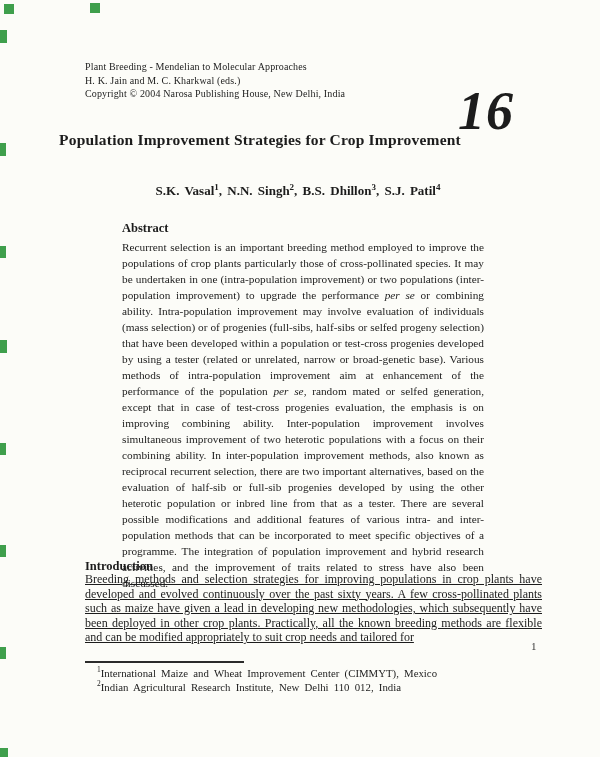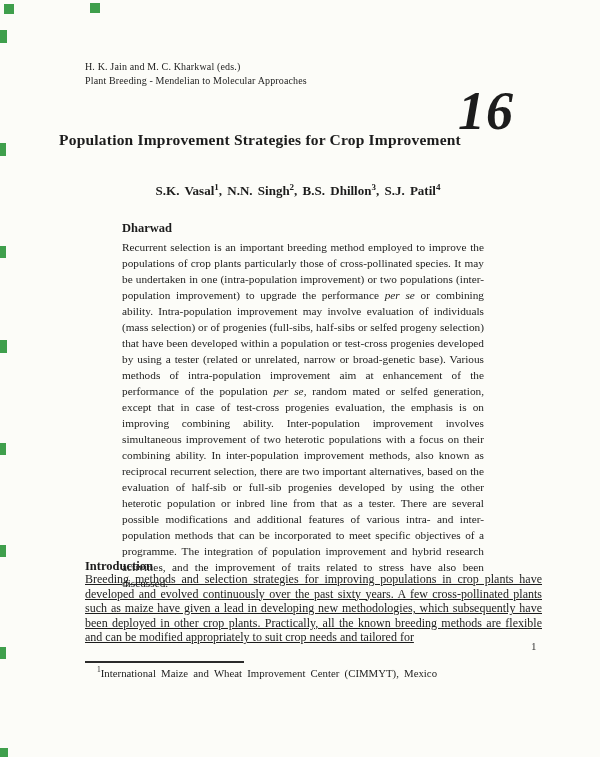--- a/index.html
+++ b/index.html
@@ -90,36 +90,38 @@
   <div class="mark m3"></div>
   <div class="mark m4"></div>
   <div class="mark m5"></div>
   <div class="mark m6"></div>
   <div class="mark m7"></div>
   <div class="mark m8"></div>
   <div class="mark m9"></div>
   <div class="mark m10"></div>
 
   <div class="abs" id="hdr">
+    <div>Plant Breeding - Mendelian to Molecular Approaches</div>
     <div>H. K. Jain and M. C. Kharkwal (eds.)</div>
-    <div>Plant Breeding - Mendelian to Molecular Approaches</div>
+    <div>Copyright © 2004 Narosa Publishing House, New Delhi, India</div>
   </div>
 
   <div class="abs" id="chapnum">16</div>
 
   <div class="abs" id="title">Population Improvement Strategies for Crop Improvement</div>
 
   <div class="abs" id="authors"><span><span>S.K. Vasal</span><sup>1</sup></span><span>, </span><span><span>N.N. Singh</span><sup>2</sup></span><span>, </span><span><span>B.S. Dhillon</span><sup>3</sup></span><span>, </span><span><span>S.J. Patil</span><sup>4</sup></span></div>
 
-  <div class="abs" id="abs-head">Dharwad</div>
+  <div class="abs" id="abs-head">Abstract</div>
   <div class="abs" id="abs-body"><span>Recurrent selection is an important breeding method employed to improve the populations of crop plants particularly those of cross-pollinated species. It may be undertaken in one (intra-population improvement) or two populations (inter-population improvement) to upgrade the performance </span><span class="it">per se</span><span> or combining ability. Intra-population improvement may involve evaluation of individuals (mass selection) or of progenies (full-sibs, half-sibs or selfed progeny selection) that have been developed within a population or test-cross progenies developed by using a tester (related or unrelated, narrow or broad-genetic base). Various methods of intra-population improvement aim at enhancement of the performance of the population </span><span class="it">per se</span><span>, random mated or selfed generation, except that in case of test-cross progenies evaluation, the emphasis is on improving combining ability. Inter-population improvement involves simultaneous improvement of two heterotic populations with a focus on their combining ability. In inter-population improvement methods, also known as reciprocal recurrent selection, there are two important alternatives, based on the evaluation of half-sib or full-sib progenies developed by using the other heterotic population or inbred line from that as a tester. There are several possible modifications and additional features of various intra- and inter-population methods that can be incorporated to meet specific objectives of a programme. The integration of population improvement and hybrid research activities, and the improvement of traits related to stress have also been discussed.</span></div>
 
   <div class="abs" id="intro-head">Introduction</div>
   <div class="abs" id="intro-body">Breeding methods and selection strategies for improving populations in crop plants have developed and evolved continuously over the past sixty years. A few cross-pollinated plants such as maize have given a lead in developing new methodologies, which subsequently have been deployed in other crop plants. Practically, all the known breeding methods are flexible and can be modified appropriately to suit crop needs and tailored for</div>
 
   <div class="abs" id="pagenum">1</div>
 
   <div class="abs" id="fnrule"></div>
   <div class="abs" id="footnotes">
     <div><sup>1</sup><span>International Maize and Wheat Improvement Center (CIMMYT), Mexico</span></div>
+    <div><sup>2</sup><span>Indian Agricultural Research Institute, New Delhi 110 012, India</span></div>
   </div>
 
 </div>
 
 </body></html>

